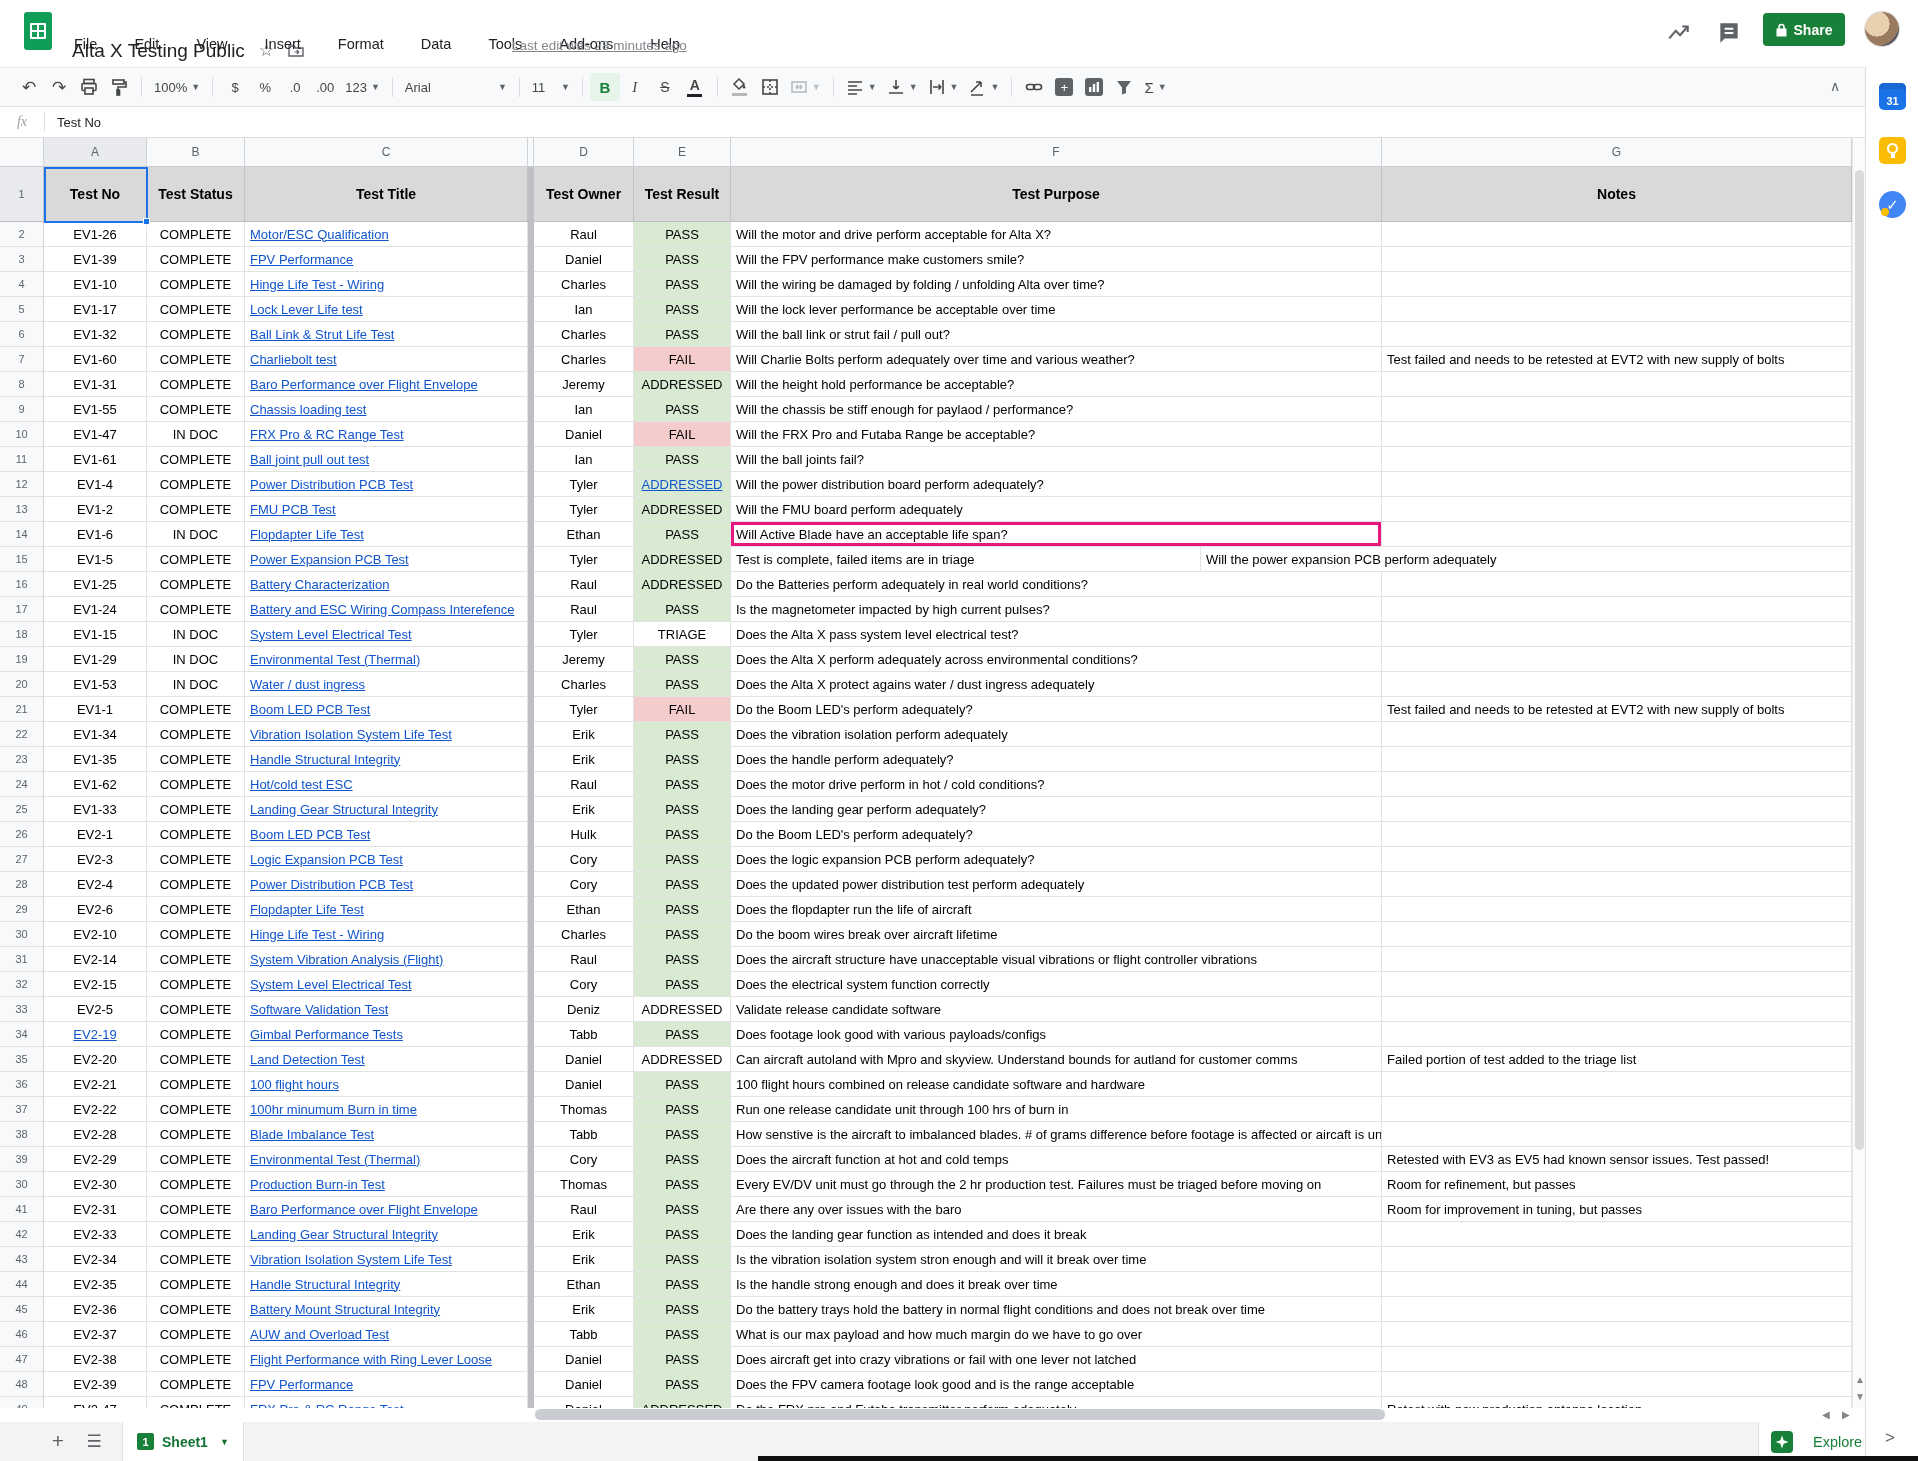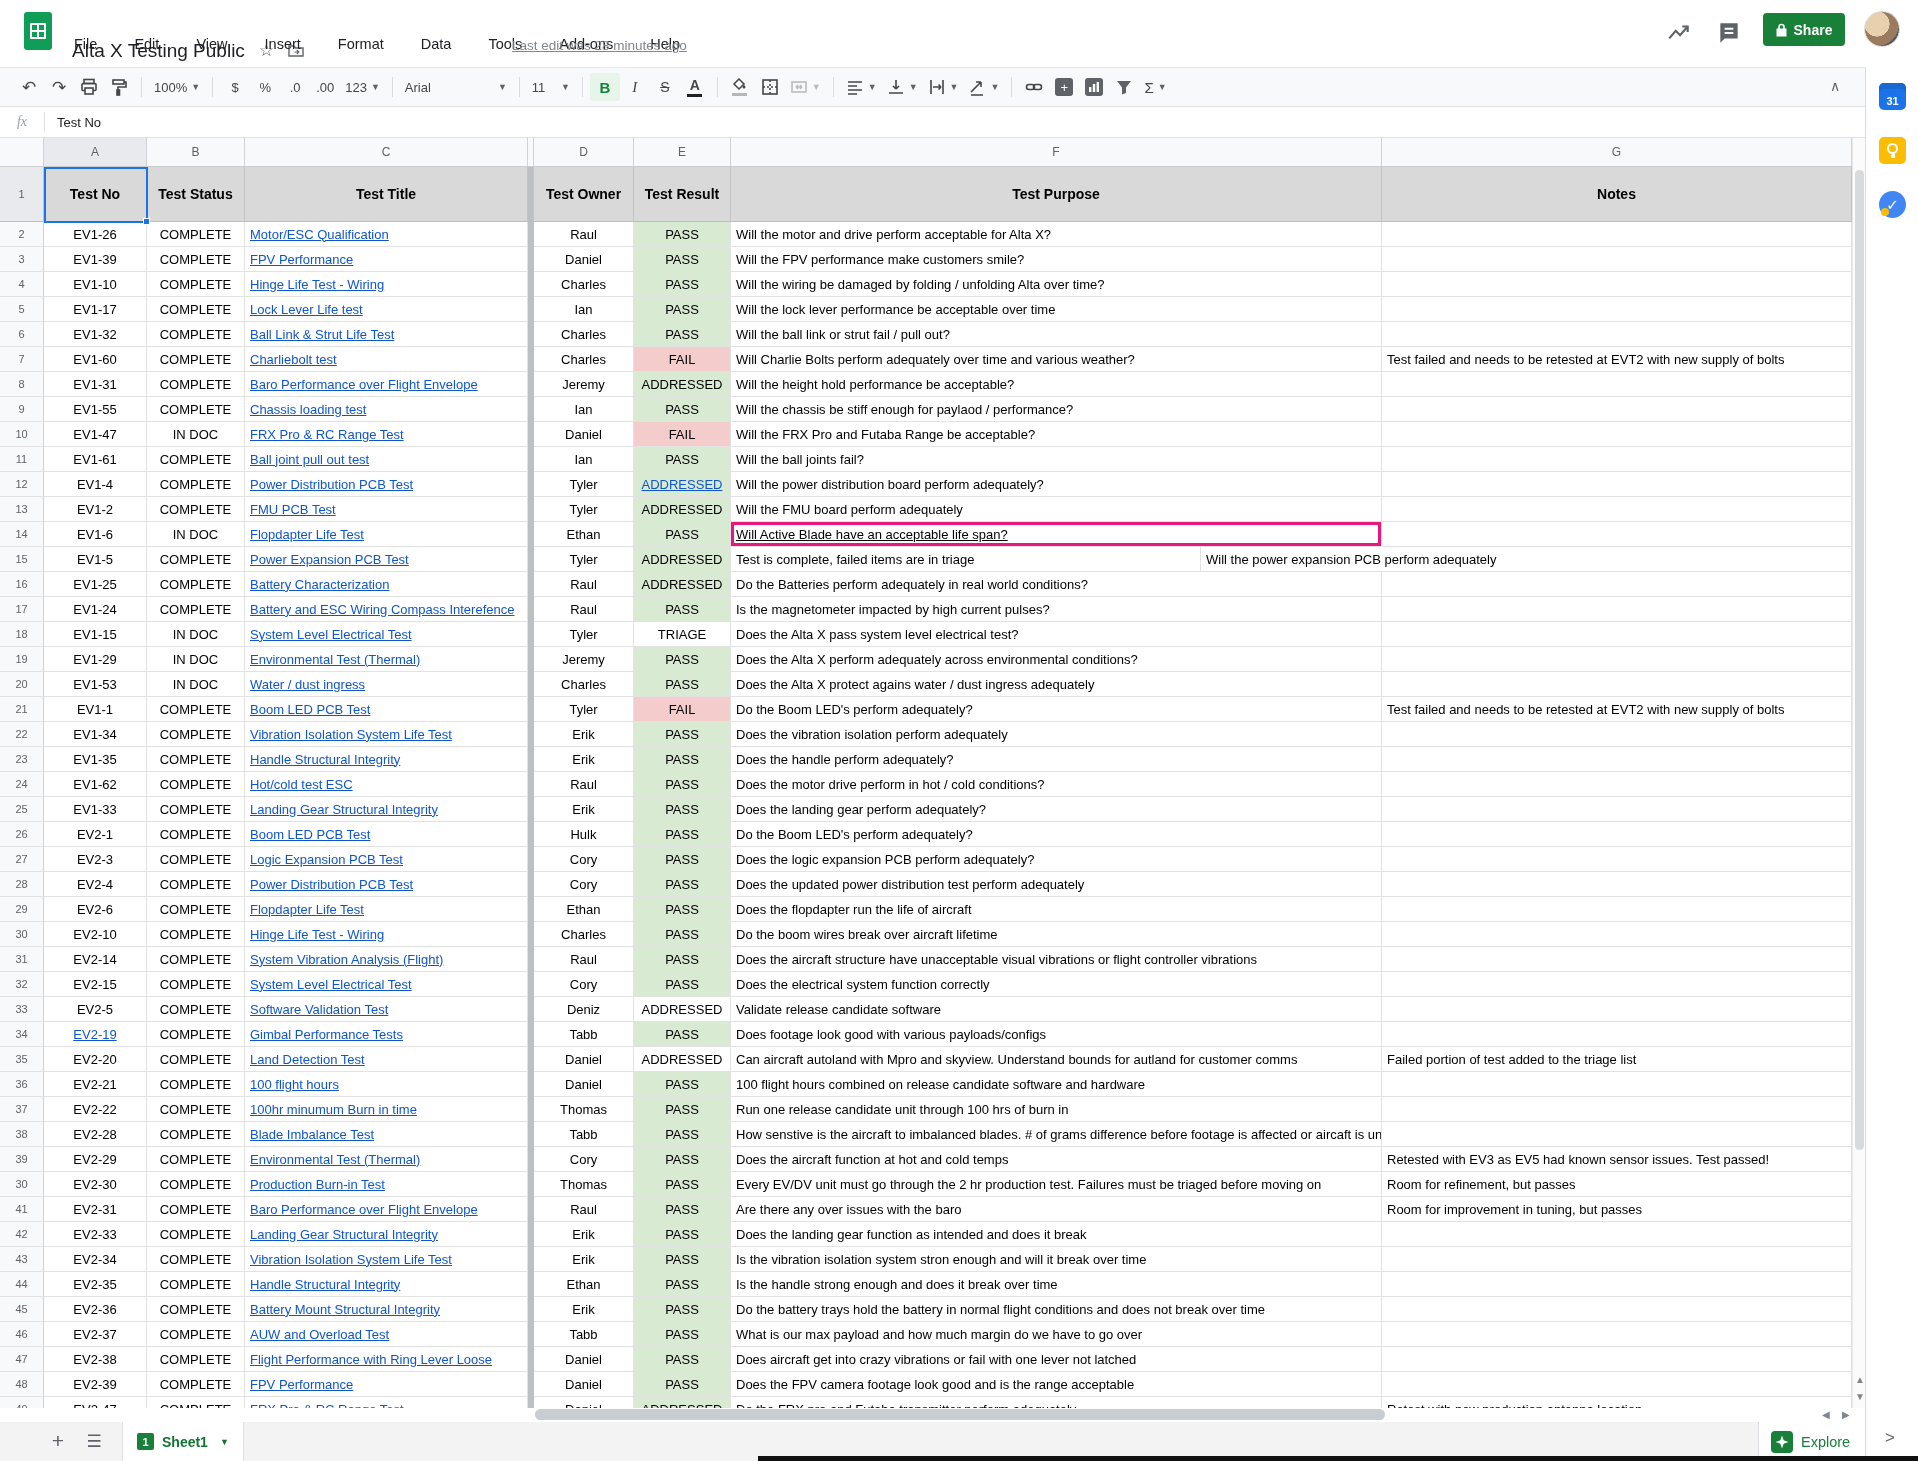--- a/index.html
+++ b/index.html
@@ -65,21 +65,21 @@
   .letters .cell { height:29px; background:#f8f9fa; color:#5f6368; font-size:12px;
     border-right:1px solid #d0d3d6; border-bottom:1px solid #caccd0; }
   .letters .sel { background:#e8eaed; }
   .hdr .cell { height:55px; background:#d9d9d9; font-weight:bold; font-size:14px;
     border-right:1px solid #c3c3c3; border-bottom:1px solid #bdbdbd; }
   .hdr .w-num { background:#e8eaed; font-weight:normal; font-size:11px; }
   .hdr .w-sp { background:#bdbfc2; }
   .link { color:#1155cc; text-decoration:underline; }
   .res-pass { background:#d9ead3; }
   .res-fail { background:#f4cccc; }
-  .collab-cursor { box-shadow:inset 0 0 0 3px #e6177d;text-decoration:underline; }
+  .collab-cursor { box-shadow:inset 0 0 0 3px #e6177d; }
   #sel-a1 { position:absolute; left:44px; top:29px; width:104px; height:56px;
     border:2px solid #1a73e8; pointer-events:none; }
   #sel-a1 .handle { position:absolute; right:-4px; bottom:-4px; width:7px; height:7px;
     background:#1a73e8; border:1px solid #fff; }
 
   
   #vscroll { position:absolute; left:1852px; top:138px; width:13px; height:1270px; background:#fbfbfb;
     border-left:1px solid #e8e8e8; }
   #vscroll .thumb { position:absolute; left:2px; top:32px; width:9px; height:980px; background:#d9dadc; border-radius:5px; }
   .scroll-arrow { position:absolute; color:#80868b; font-size:10px; line-height:1; }
@@ -91,21 +91,21 @@
     font-size:21px; display:flex; align-items:center; justify-content:center; }
   #all-sheets { position:absolute; left:80px; top:5px; width:28px; height:28px; color:#5f6368;
     font-size:17px; display:flex; align-items:center; justify-content:center; }
   #sheet-tab { position:absolute; left:122px; top:0; height:39px; padding:0 14px; background:#fff;
     display:flex; align-items:center; gap:8px; border-right:1px solid #e0e0e0; border-left:1px solid #e0e0e0; }
   #sheet-tab .num-badge { width:17px; height:17px; background:#188038; border-radius:2px; color:#fff;
     font-size:11px; font-weight:bold; display:flex; align-items:center; justify-content:center; }
   #sheet-tab .tab-label { color:#137333; font-weight:bold; font-size:14px; }
   #sheet-tab .caret { color:#137333; }
   #explore-bar { position:absolute; left:1758px; top:0; width:107px; height:39px; background:#fff;
-    border-left:1px solid #dadce0; display:flex; align-items:center; gap:8px; padding-left:12px; }
+    border-left:1px solid #dadce0; display:flex; align-items:center; gap:20px; padding-left:12px; }
   #explore-icon { width:22px; height:22px; background:#188038; border-radius:4px; display:flex;
     align-items:center; justify-content:center; }
   #explore-label { color:#188038; font-size:14.5px; }
 
   
   #side-panel { position:absolute; left:1865px; top:67px; width:53px; height:1394px; background:#fff;
     border-left:1px solid #dadce0; }
   .sp-icon { position:absolute; left:13px; width:27px; height:27px; }
   #cal-icon { background:#1a73e8; border-radius:5px; color:#fff; font-size:11px; font-weight:bold;
     display:flex; align-items:flex-end; justify-content:center; padding-bottom:3px;

